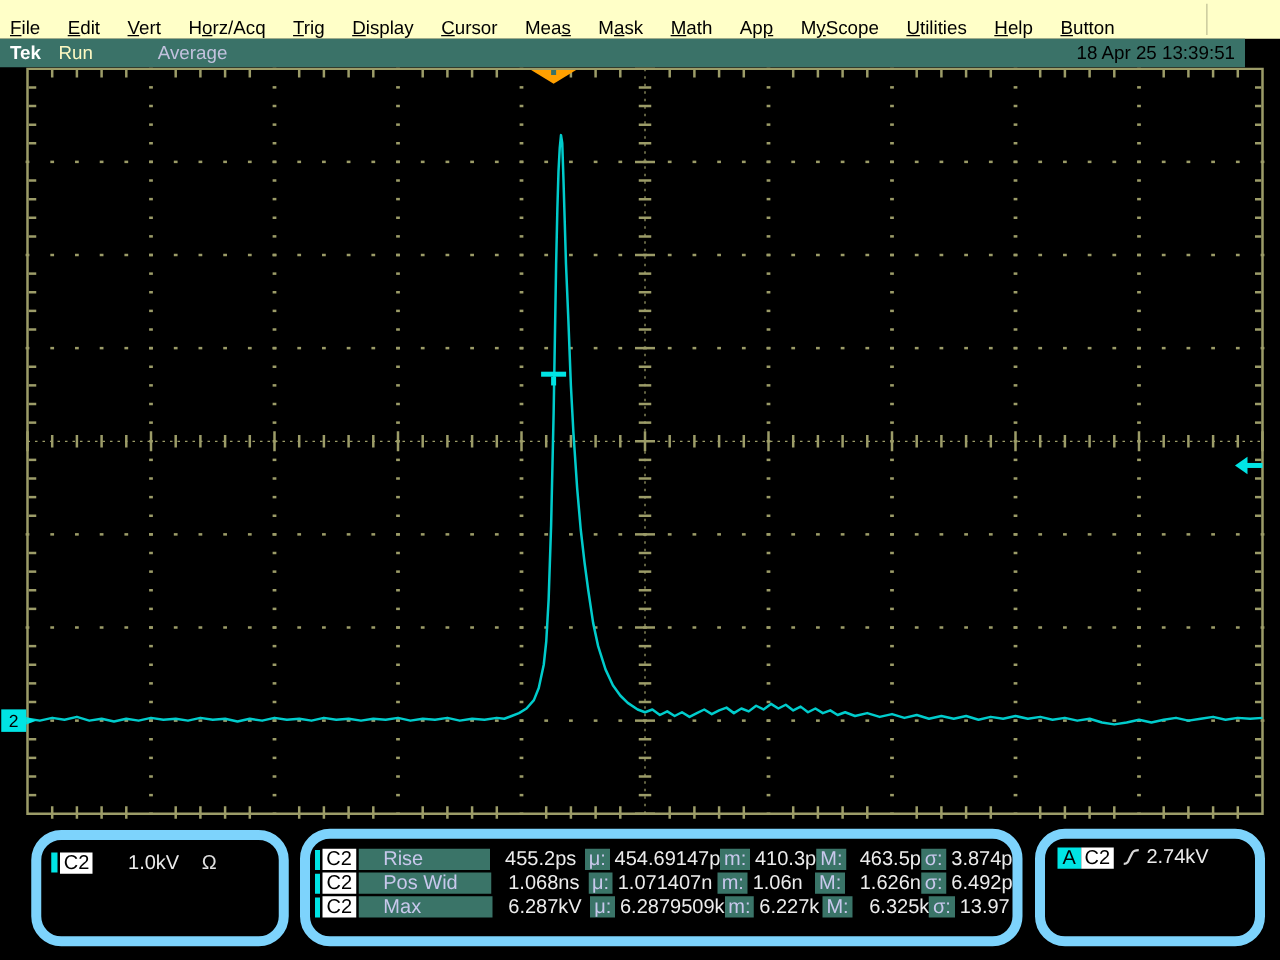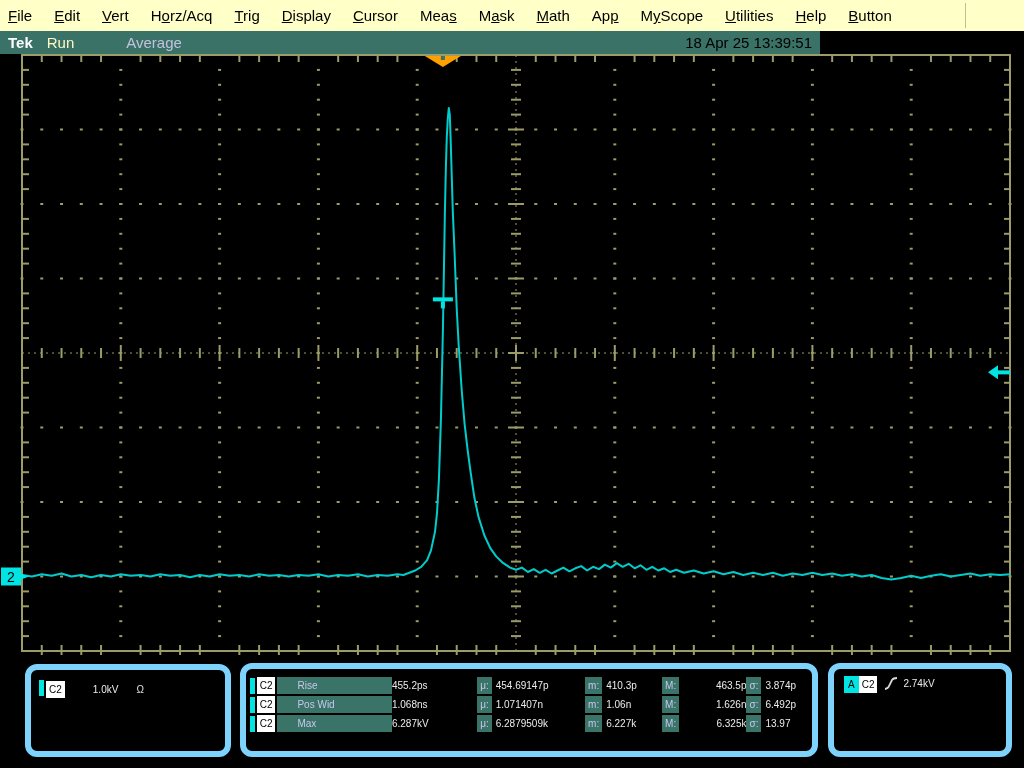--- a/index.html
+++ b/index.html
@@ -1,56 +1,56 @@
 <!DOCTYPE html>
 <html><head>
 <meta charset="utf-8">
 <style>
   html,body{margin:0;padding:0;background:#000;}
   #screen{position:relative;width:1024px;height:768px;background:#000;overflow:hidden;
           font-family:"Liberation Sans",sans-serif;}
 
   
   #menubar{position:absolute;left:0;top:0;width:1024px;height:31px;background:#ffffc8;
-           display:flex;align-items:center;padding-left:8px;box-sizing:border-box;
+           display:flex;align-items:flex-end;padding-left:8px;box-sizing:border-box;
            font-size:15px;color:#000;}
   .mitem{margin-right:22px;cursor:default;white-space:nowrap;}
   .mitem u{text-decoration:underline;}
   #menu-sep{position:absolute;left:965px;top:3px;width:1px;height:25px;background:#c0c094;}
 
   
-  #statusbar{position:absolute;left:0;top:31px;width:820px;height:23px;background:#3a7268;
+  #statusbar{position:absolute;left:0;top:31px;width:996px;height:23px;background:#3a7268;
              display:flex;align-items:center;font-size:15px;box-sizing:border-box;
              padding:0 8px;}
   #tek-logo{color:#fff;font-weight:bold;margin-right:14px;}
   #acq-mode{color:#fef9c3;margin-right:52px;}
   #acq-type{color:#c2c2de;}
   #datetime{margin-left:auto;color:#000000;}
 
   
   #plot{position:absolute;left:0;top:54px;width:1024px;height:606px;background:#000;}
 
   
   #bottom{position:absolute;left:0;top:660px;width:1024px;height:108px;background:#000;}
-  .panel{position:absolute;border:6px solid #7dd3fc;border-radius:12px;background:#000;
-         box-sizing:border-box;color:#ececec;font-size:10px;}
+  .panel{position:absolute;border:8px solid #7dd3fc;border-radius:24px;background:#000;
+         box-sizing:border-box;color:#ececec;font-size:16px;}
   #ch-panel{left:25px;top:4px;width:206px;height:93px;padding:10px 0 0 8px;}
   #meas-panel{left:240px;top:3px;width:578px;height:94px;padding:7px 0 0 4px;}
   #horiz-panel{left:828px;top:3px;width:184px;height:94px;padding:5px 0 0 10px;line-height:20px;}
 
   .chbox{display:inline-block;background:#fff;color:#000;padding:0 3px;line-height:17px;}
   .cbar{display:inline-block;width:5px;height:16px;background:#00e4e4;vertical-align:-3px;margin-right:2px;}
   .tealbox{display:inline-block;background:#3a7468;color:#c8c8ec;line-height:17px;}
 
   #ch-scale{margin-left:28px;}
   #ch-coupling{margin-left:18px;color:#e0e0e0;}
 
   .mrow{display:flex;align-items:center;height:19px;white-space:nowrap;}
   .mrow .mlabel{width:80px;padding:0 20px;margin-left:2px;}
-  .mrow .mval{display:inline-block;width:84px;margin-right:7px;color:#ececec;}
+  .mrow .mval{display:inline-block;width:84px;text-align:right;margin-right:7px;color:#ececec;}
   .mrow .skey{padding:0 3px;margin-right:4px;}
   .mrow .sval{display:inline-block;color:#ececec;}
   .mrow .sval.s0{width:96px;}
   .mrow .sval.s1{width:60px;}
   .mrow .sval.s2{width:68px;text-align:right;}
   .mrow .sval.s3{width:50px;}
 
   #trig-line{display:flex;align-items:center;}
   #trig-src{display:inline-block;background:#00e4e4;color:#000;padding:0 4px;line-height:17px;}
   #trig-ch{margin-right:5px;}

